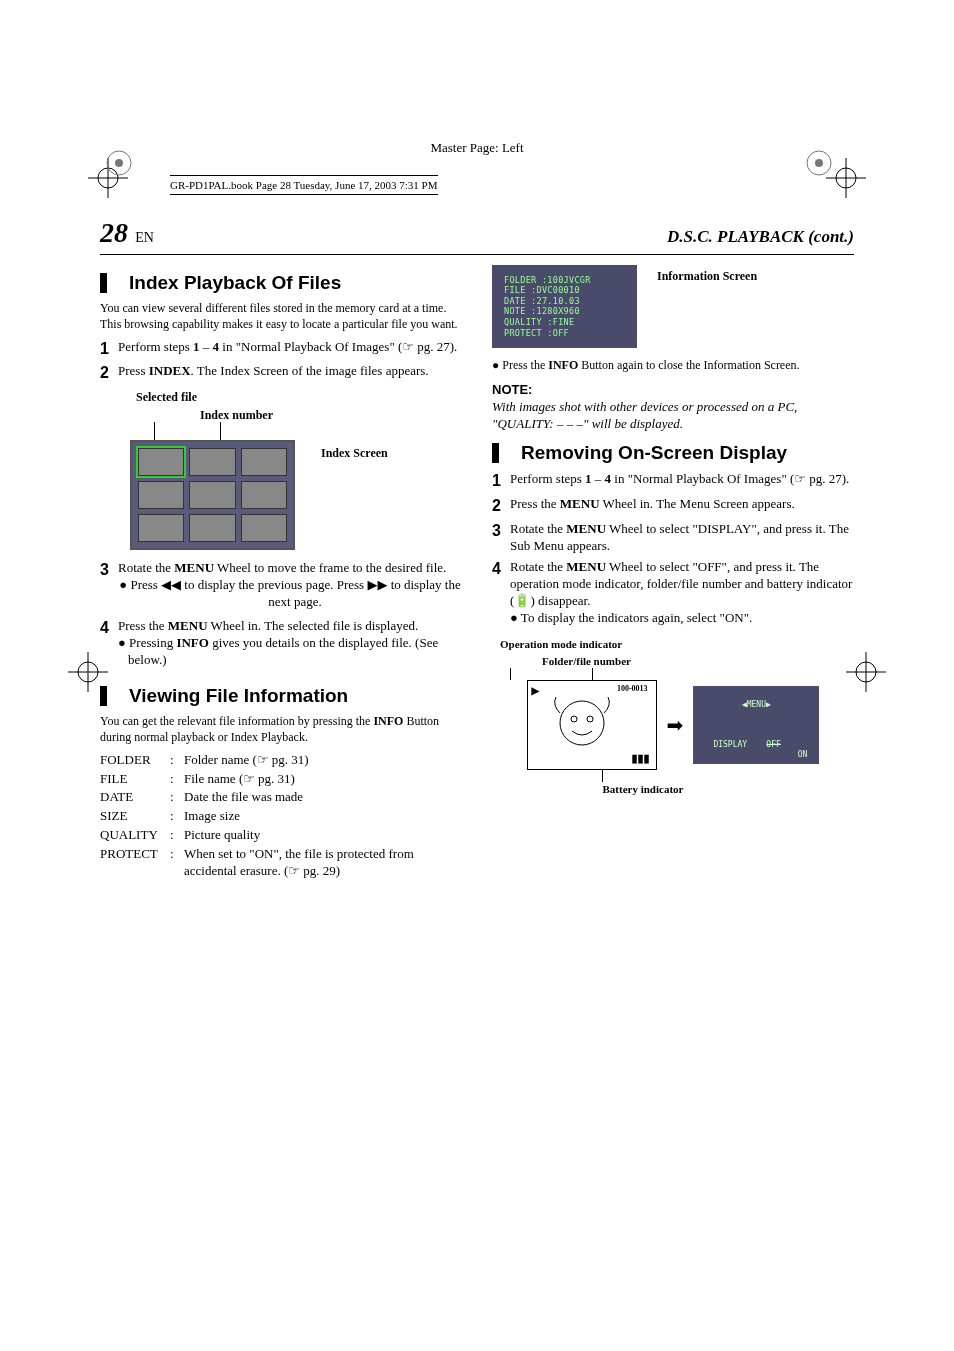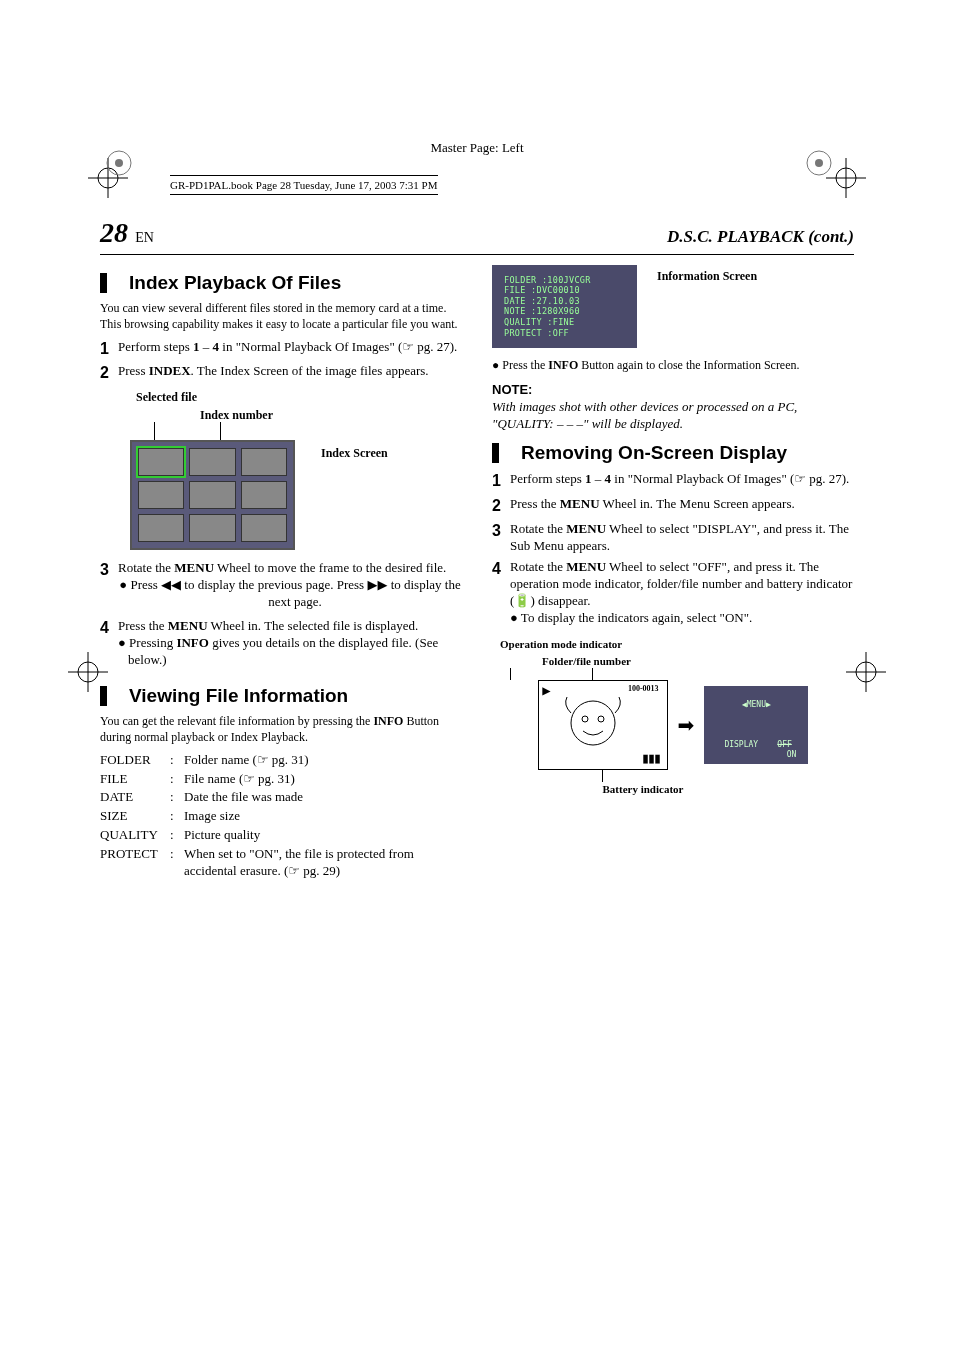--- a/index.html
+++ b/index.html
@@ -39,21 +39,21 @@
   .info-colon { width: 14px; }
   .info-val { flex: 1; }
   .info-screen-box { background: #4a4a6a; color: #9f9; font-family: monospace; font-size: 8.5px; padding: 10px 12px; width: 145px; line-height: 1.25; letter-spacing: 0.3px; }
   .info-screen-wrap { display: flex; gap: 20px; align-items: flex-start; margin-bottom: 10px; }
   .note-label { font-family: Arial, sans-serif; font-weight: bold; font-size: 13px; margin-top: 8px; }
   .note-text { font-style: italic; font-size: 13px; margin-bottom: 10px; }
   .ref-icon::before { content: "☞"; font-style: normal; }
   .osd-diagram { margin: 8px 0; }
   .osd-row { display: flex; align-items: center; gap: 10px; justify-content: center; }
   .osd-box-left { border: 1px solid #000; width: 130px; height: 90px; position: relative; font-size: 8px; font-weight: bold; }
-  .osd-box-right { background: #4a4a6a; width: 104px; height: 78px; color: #fff; font-family: monospace; font-size: 8px; padding: 8px; position: relative; }
+  .osd-box-right { background: #4a4a6a; width: 126px; height: 78px; color: #fff; font-family: monospace; font-size: 8px; padding: 8px; position: relative; }
   .arrow-right { font-size: 20px; }
   .index-grid { border: 2px solid #555; background: #5a5a7a; width: 165px; padding: 6px; display: grid; grid-template-columns: repeat(3,1fr); gap: 5px; }
   .index-cell { background: #888; border: 1px solid #333; height: 28px; position: relative; }
   .index-cell.sel { outline: 2px solid #3c3; }
   .face-svg { position: absolute; top: 14px; left: 18px; }
 </style>
 </head>
 <body>
 
 <div class="master-page">Master Page: Left</div>

